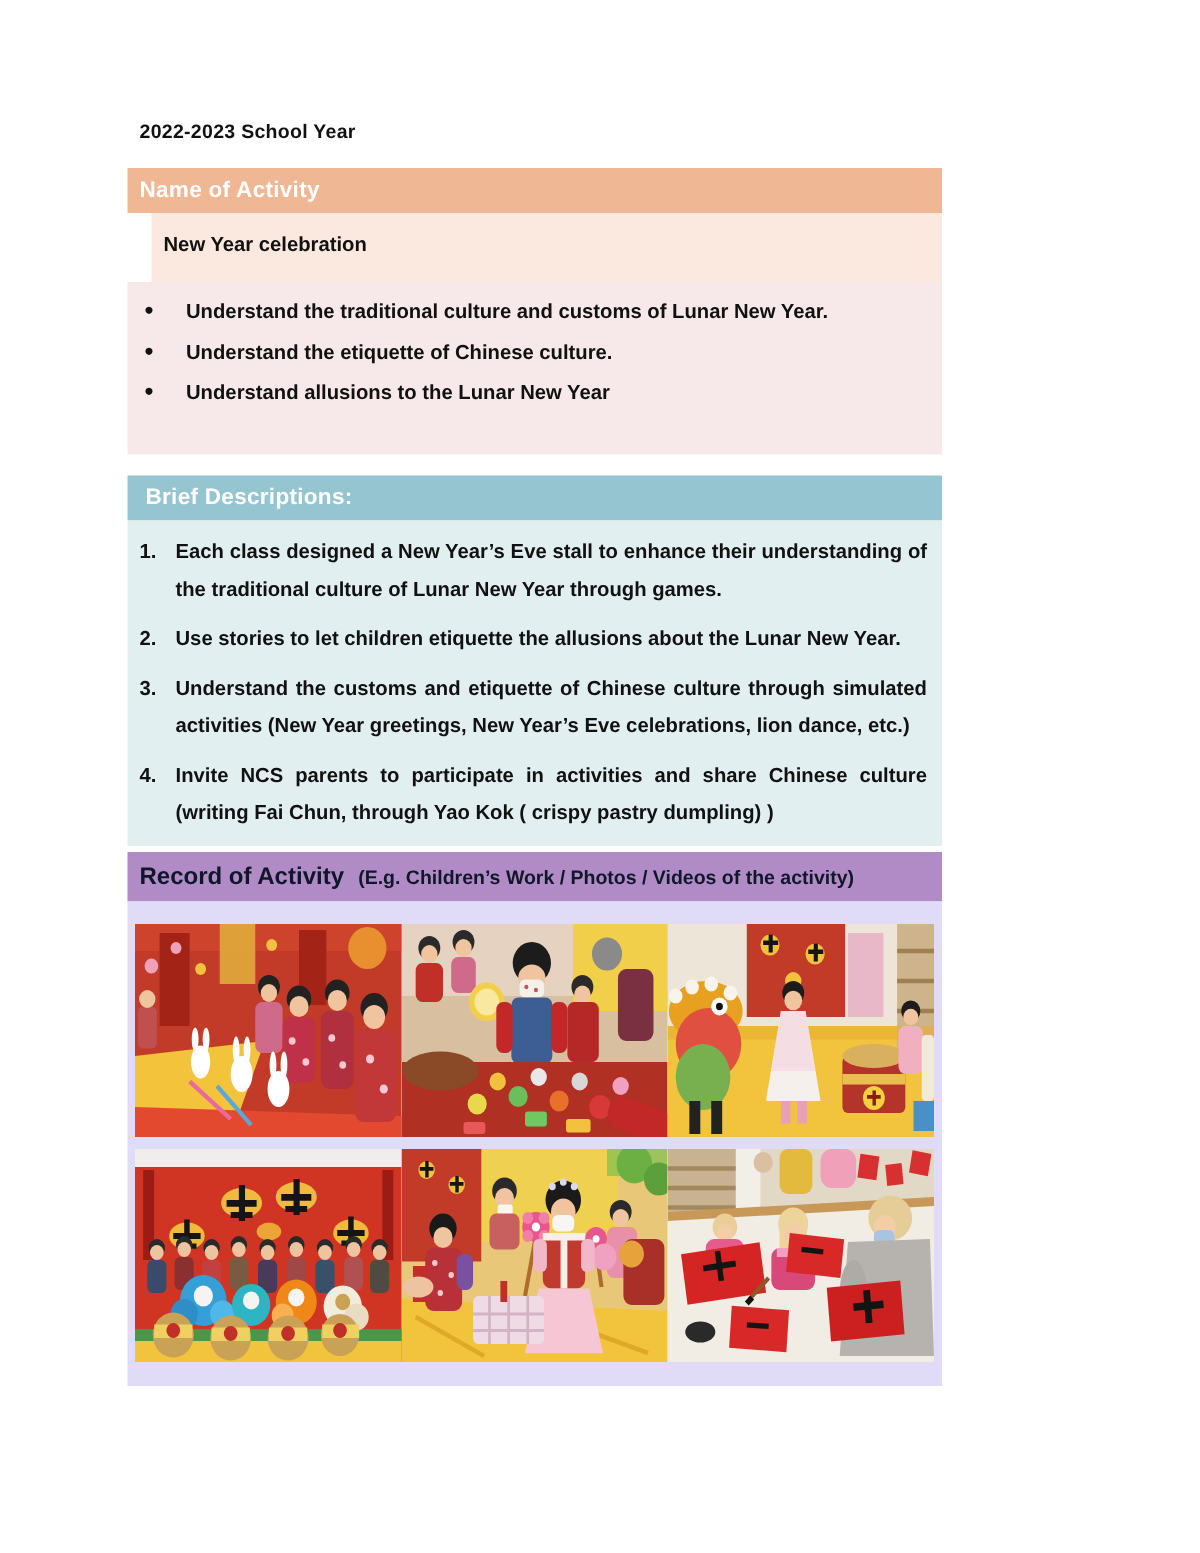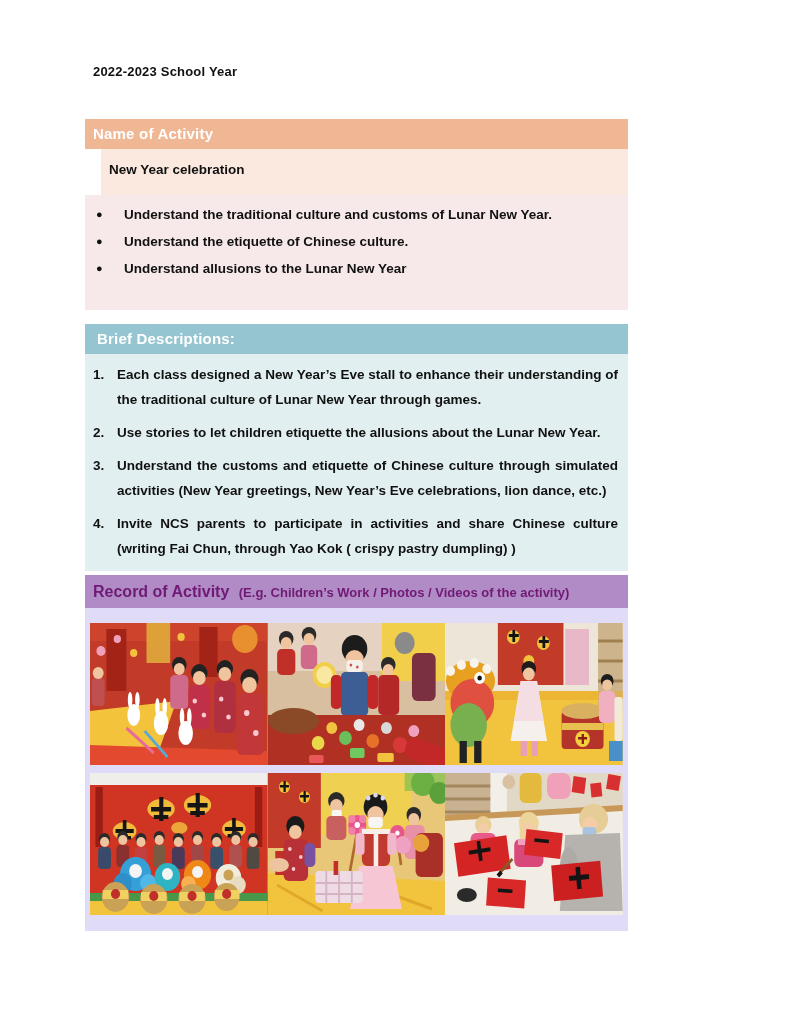--- a/index.html
+++ b/index.html
@@ -2,47 +2,47 @@
 <html><head>
 <meta charset="utf-8">
 <style>
   html,body { margin:0; padding:0; }
   body {
     width:800px; height:1035px; background:#ffffff;
     font-family:"Liberation Sans","DejaVu Sans",sans-serif;
     color:#111;
   }
   .page { position:relative; width:800px; height:1035px; overflow:hidden; }
-  .content { position:absolute; left:85px; top:0; width:543px; }
+  .content { position:absolute; left:85px; top:16px; width:543px; }
 
   .doc-title { margin:64px 0 0 8px; font-size:13px; font-weight:bold; letter-spacing:.2px; }
 
   .sec-header {
     height:30px; line-height:30px; padding-left:8px;
     color:#fff; font-weight:bold; font-size:15px; letter-spacing:.2px;
   }
-  .sec1 .sec-header { background:#F0B795; margin-top:40px; }
+  .sec1 .sec-header { background:#F0B795; margin-top:17px; }
   .sec1 .sec-body  { background:#FBE9DF; padding:13px 8px 17px; font-size:13.5px; font-weight:bold; line-height:16px;margin-left:16px; }
 
   .sec2 .sec-header { background:#DFB0B4; margin-top:14px; }
   .sec2 .sec-body  { background:#F7E9E9; padding:6px 8px 28px; }
   .bullet-row  { display:flex; line-height:27px; font-size:13.5px; font-weight:bold; }
   .bullet-mark { width:28px; flex:none; padding-left:3px; font-size:11px; }
   .bullet-text { flex:1; }
 
   .sec3 .sec-header { background:#96C5D2; margin-top:14px;padding-left:12px; }
   .sec3 .sec-body  { background:#E2EFF1; padding:8px 10px 10px 8px; }
   .num-item { display:flex; margin-bottom:8px; font-size:13.5px; font-weight:bold; line-height:25px; }
   .num-item:last-child { margin-bottom:0; }
   .num      { width:24px; flex:none; }
   .num-text { flex:1; text-align:justify; margin:0; }
 
   .sec4-header {
     background:#B08BC5; margin-top:4px; height:33px; line-height:33px;
-    padding-left:8px; color:#701a75; font-weight:bold; white-space:nowrap;
+    padding-left:8px; color:#0f172a; font-weight:bold; white-space:nowrap;
   }
   .sec4-header .main { font-size:16px; }
   .sec4-header .note { font-size:13px; margin-left:5px; }
 
   .photos { background:#E0DCF7; padding:15px 5px 16px; }
   .photo-row { display:flex; justify-content:space-between; }
   .photo-row + .photo-row { margin-top:8px; }
   .photo { width:196px; height:142px; overflow:hidden; }
   .photo svg { width:100%; height:100%; display:block; }
 </style>

